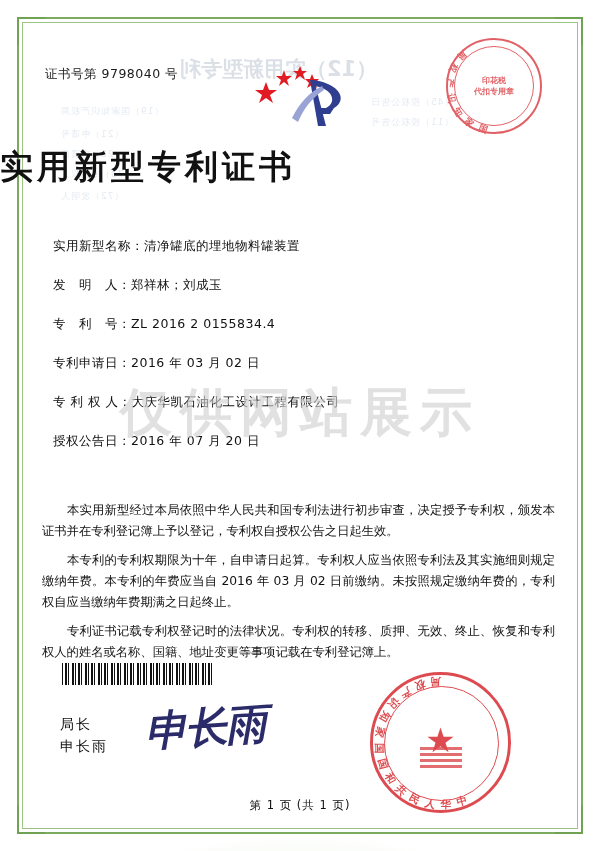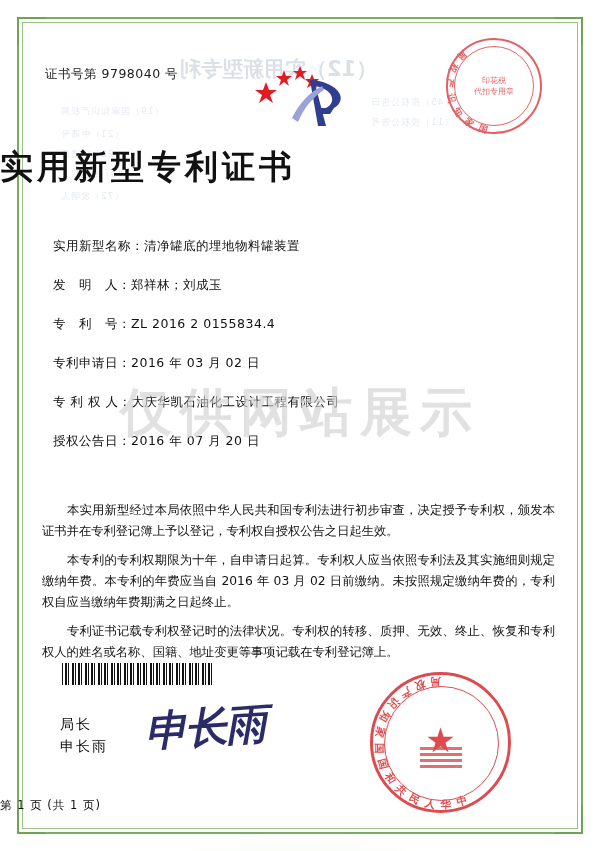--- a/index.html
+++ b/index.html
@@ -175,31 +175,31 @@
     width:92px;height:92px;border-radius:50%;
     border:2px solid #d6242a;opacity:.72;
   }
   .stamp-tr .ring{
     position:absolute;left:6px;top:6px;right:6px;bottom:6px;
     border:1px solid #d6242a;border-radius:50%;
   }
   .stamp-tr .mid{
     position:absolute;left:50%;top:50%;transform:translate(-50%,-50%);
     text-align:center;font-size:8px;color:#d6242a;line-height:11px;
-    font-weight:normal;white-space:nowrap;
+    font-weight:bold;white-space:nowrap;
   }
   .stamp-tr .arc span{
     position:absolute;left:50%;top:50%;
     font-size:9px;color:#d6242a;font-weight:bold;
     transform-origin:0 0;
   }
 
   .footer{
     position:absolute;left:0;right:0;bottom:38px;
-    font-size:11.5px;color:#111;letter-spacing:1px;
+    text-align:center;font-size:11.5px;color:#111;letter-spacing:1px;
   }
 </style>
 </head>
 <body>
 
 <div class="page">
 
   <div class="border-outer"></div>
   <div class="border-inner"></div>
   <div class="corner tl"></div>

